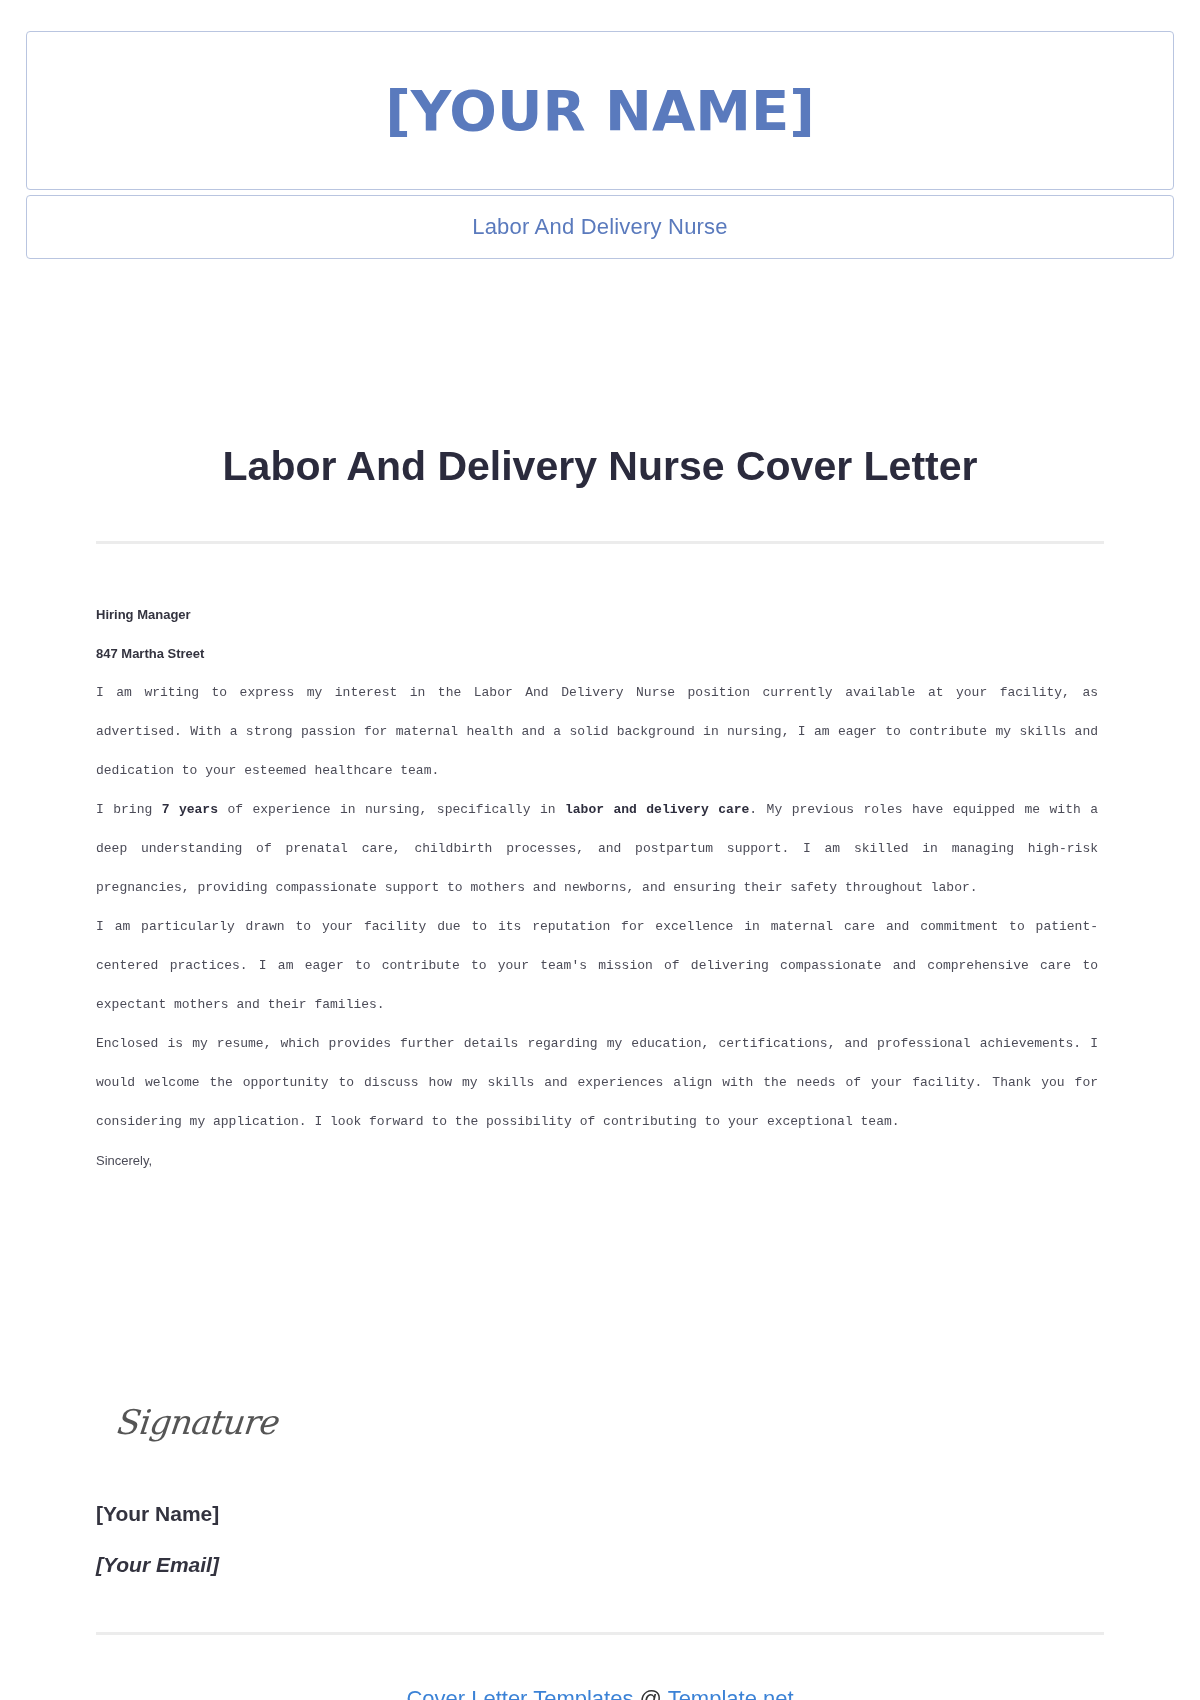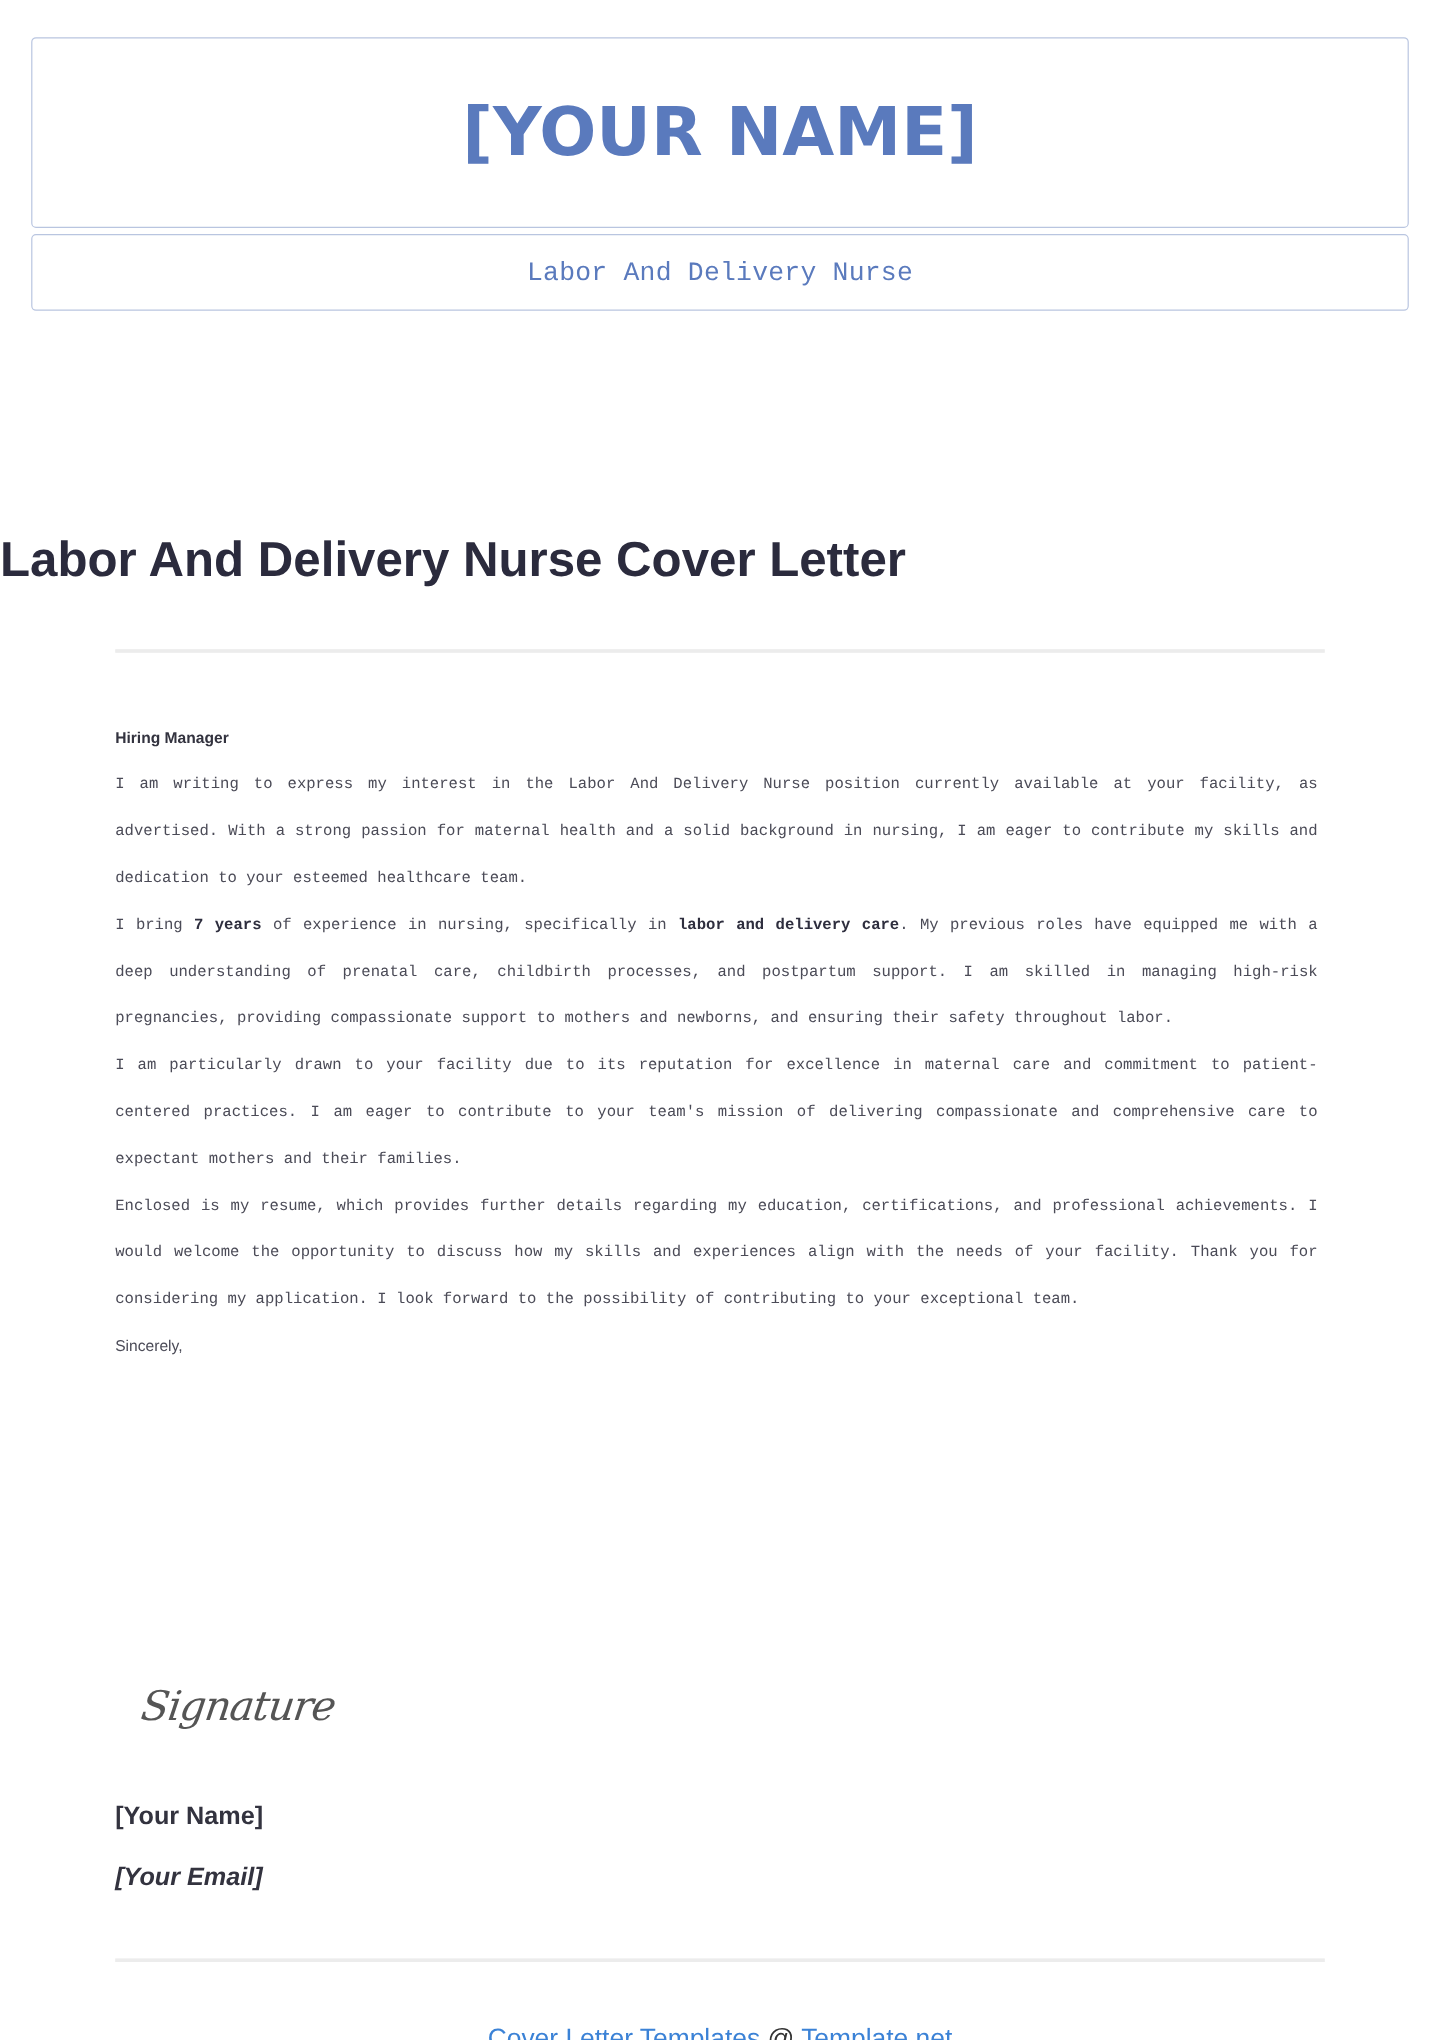--- a/index.html
+++ b/index.html
@@ -34,32 +34,32 @@
     }
     .your-name {
       font-family: "DejaVu Sans", sans-serif;
       font-weight: bold;
       font-size: 56px;
       letter-spacing: 0px;
       color: #5a7abd;
       line-height: 1;
     }
     .role-title {
-      font-family: Liberation Mono, monospace;
+      font-family: Liberation Sans, sans-serif;
       font-size: 22px;
       color: #5a7abd;
       font-weight: normal;
       letter-spacing: 0.2px;
     }
     .doc-title {
       position: absolute;
       top: 444px;
       left: 0;
       width: 1200px;
-      text-align: left;
+      text-align: center;
       font-family: "Liberation Sans", sans-serif;
       font-weight: bold;
       font-size: 41px;
       color: #2b2b3d;
       line-height: 1.1;
     }
     .divider {
       position: absolute;
       left: 96px;
       width: 1008px;
@@ -131,20 +131,21 @@
 <div class="header-box role-box">
   <span class="role-title">Labor And Delivery Nurse</span>
 </div>
 
 <h1 class="doc-title">Labor And Delivery Nurse Cover Letter</h1>
 
 <div class="divider top"></div>
 
 <div class="letter">
   <div class="addr-line">Hiring Manager</div>
+  <div class="addr-line">847 Martha Street</div>
   <p>I am writing to express my interest in the Labor And Delivery Nurse position currently available at your facility, as advertised. With a strong passion for maternal health and a solid background in nursing, I am eager to contribute my skills and dedication to your esteemed healthcare team.</p>
   <p><span>I bring </span><b>7 years</b><span> of experience in nursing, specifically in </span><b>labor and delivery care</b><span>. My previous roles have equipped me with a deep understanding of prenatal care, childbirth processes, and postpartum support. I am skilled in managing high-risk pregnancies, providing compassionate support to mothers and newborns, and ensuring their safety throughout labor.</span></p>
   <p>I am particularly drawn to your facility due to its reputation for excellence in maternal care and commitment to patient-centered practices. I am eager to contribute to your team's mission of delivering compassionate and comprehensive care to expectant mothers and their families.</p>
   <p>Enclosed is my resume, which provides further details regarding my education, certifications, and professional achievements. I would welcome the opportunity to discuss how my skills and experiences align with the needs of your facility. Thank you for considering my application. I look forward to the possibility of contributing to your exceptional team.</p>
   <div>Sincerely,</div>
 </div>
 
 <div class="signature">Signature</div>
 <div class="sig-name">[Your Name]</div>
 <div class="sig-email">[Your Email]</div>

